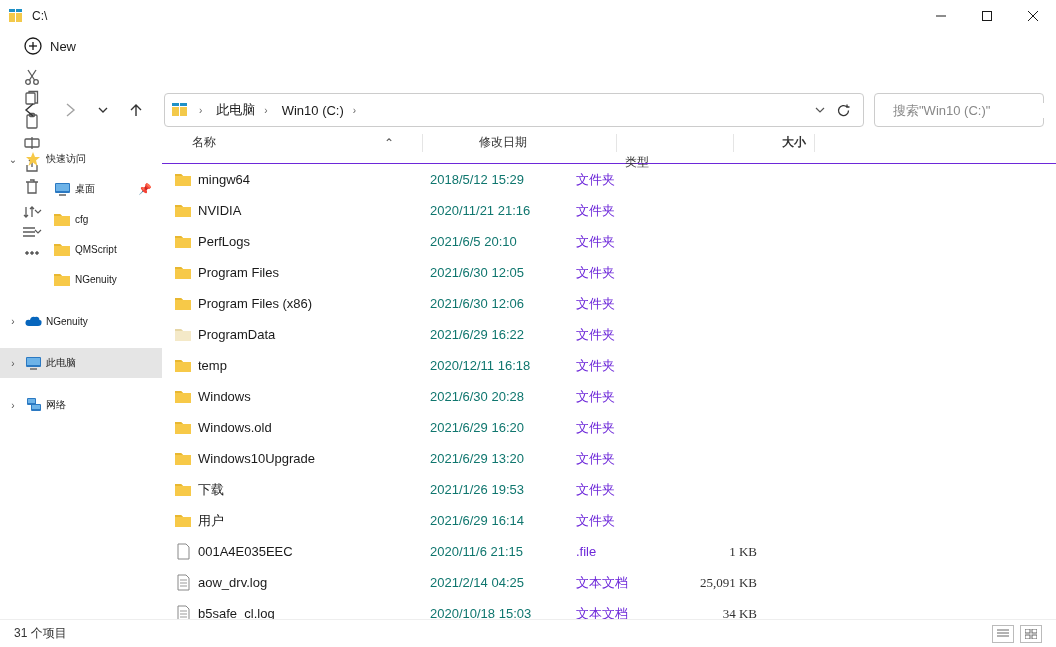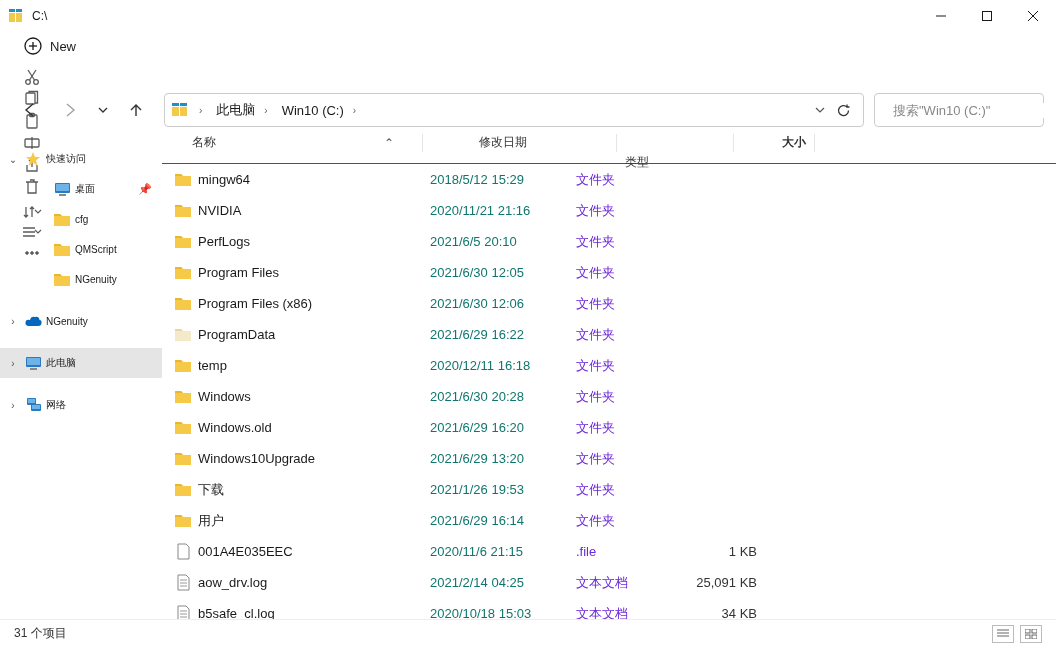--- a/index.html
+++ b/index.html
@@ -56,21 +56,21 @@
   .col-name .sort{ margin-left:auto; margin-right:20px; color:#555;}
   .col-date{ width:145px;margin-left:48px;}
   .col-type{ width:116px;margin-top:20px;}
   .col-size{ width:80px; text-align:right;font-weight:bold;}
   .vline{ width:1px; height:18px; background:#e5e5e5;}
   .rows{ flex:1; overflow:hidden;}
   .row{ height:31px; display:flex; align-items:center; }
   .cell-name{ width:260px; padding-left:12px; display:flex; align-items:center; gap:6px;}
   .cell-date{ width:146px; padding:0 8px; color:#0f766e;}
   .cell-type{ width:117px; padding:0 8px; color:#6d28d9;}
-  .cell-size{ width:80px; padding:0 8px; text-align:right; color:#333;}
+  .cell-size{ width:80px; padding:0 8px; text-align:right; color:#333;font-family:Liberation Serif, serif;}
   .file-ico{width:18px;height:18px; display:flex;align-items:center;justify-content:center;}
   
   
   .status{ height:28px; border-top:1px solid #eee; display:flex; align-items:center; padding:0 14px; font-size:12px; color:#333;}
   .status-right{margin-left:auto; display:flex; gap:6px;}
   .view-toggle{width:22px;height:18px;border:1px solid #bbb; display:flex;align-items:center;justify-content:center;}
   
   
   svg { display:block; }
 </style>

